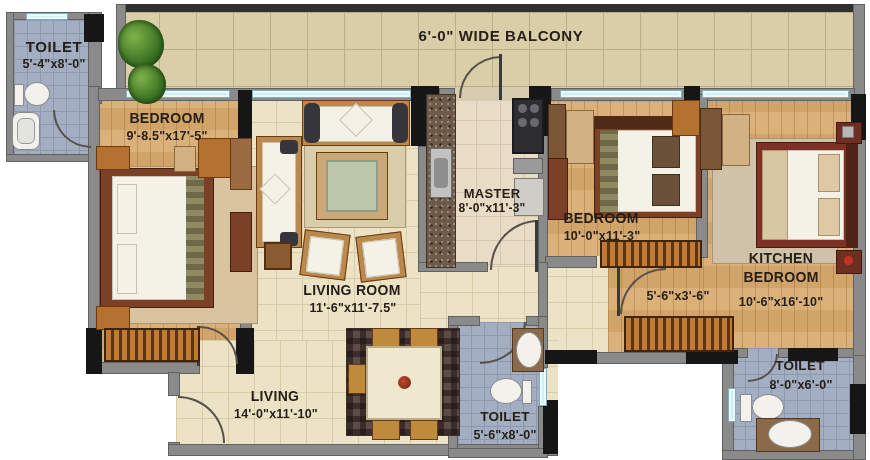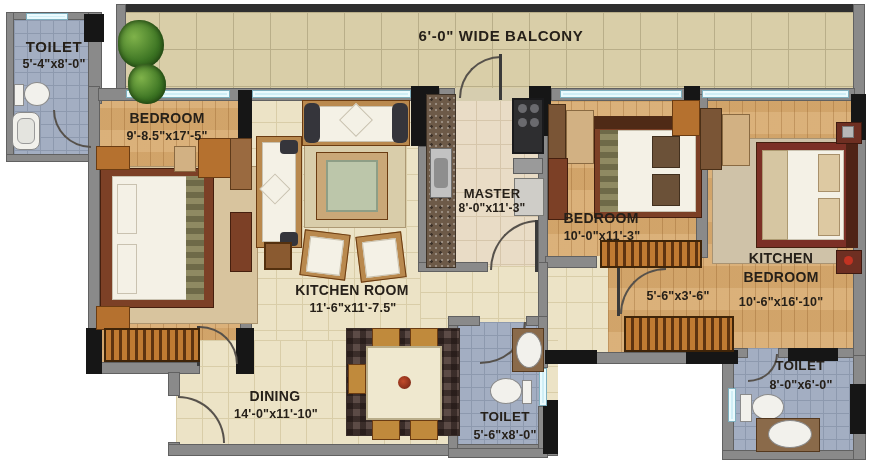--- a/index.html
+++ b/index.html
@@ -252,30 +252,30 @@
   <div class="porc" style="left:740px;top:394px;width:12px;height:28px"></div>
   <div class="porc ell" style="left:752px;top:394px;width:32px;height:26px"></div>
   <div style="left:756px;top:418px;width:64px;height:34px;background:#8a6a4a;border:1px solid #54381e"></div>
   <div class="porc ell" style="left:768px;top:420px;width:44px;height:28px"></div>
 
   <div class="lbl big" style="left:501px;top:35px">6'-0" WIDE BALCONY</div>
   <div class="lbl big" style="left:54px;top:46px">TOILET</div>
   <div class="lbl dim" style="left:54px;top:64px">5'-4"x8'-0"</div>
   <div class="lbl" style="left:167px;top:118px">BEDROOM</div>
   <div class="lbl dim" style="left:167px;top:136px">9'-8.5"x17'-5"</div>
-  <div class="lbl" style="left:352px;top:290px">KITCHEN ROOM</div>
+  <div class="lbl" style="left:352px;top:290px">LIVING ROOM</div>
   <div class="lbl dim" style="left:353px;top:308px">11'-6"x11'-7.5"</div>
   <div class="lbl" style="left:492px;top:193px;font-size:13px">MASTER</div>
   <div class="lbl dim" style="left:492px;top:208px;font-size:12px">8'-0"x11'-3"</div>
   <div class="lbl" style="left:601px;top:218px">BEDROOM</div>
   <div class="lbl dim" style="left:602px;top:236px">10'-0"x11'-3"</div>
   <div class="lbl dim" style="left:678px;top:296px">5'-6"x3'-6"</div>
   <div class="lbl" style="left:781px;top:258px">KITCHEN</div>
   <div class="lbl" style="left:781px;top:277px">BEDROOM</div>
   <div class="lbl dim" style="left:781px;top:302px">10'-6"x16'-10"</div>
-  <div class="lbl" style="left:275px;top:396px">DINING</div>
+  <div class="lbl" style="left:275px;top:396px">LIVING</div>
   <div class="lbl dim" style="left:276px;top:414px">14'-0"x11'-10"</div>
   <div class="lbl" style="left:505px;top:417px;font-size:13.5px">TOILET</div>
   <div class="lbl dim" style="left:505px;top:435px">5'-6"x8'-0"</div>
   <div class="lbl" style="left:800px;top:366px;font-size:13.5px">TOILET</div>
   <div class="lbl dim" style="left:801px;top:385px">8'-0"x6'-0"</div>
 
 </div>
 
 </body></html>

